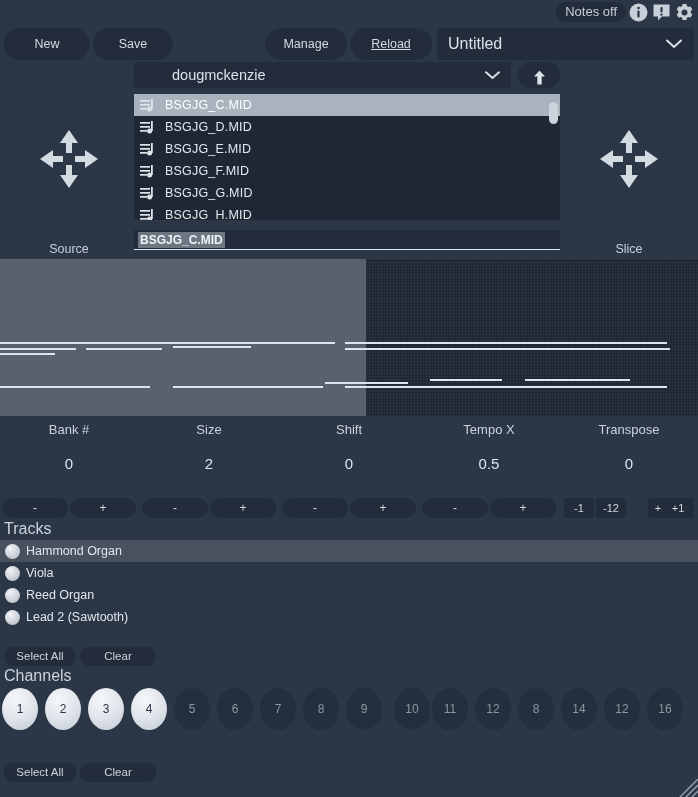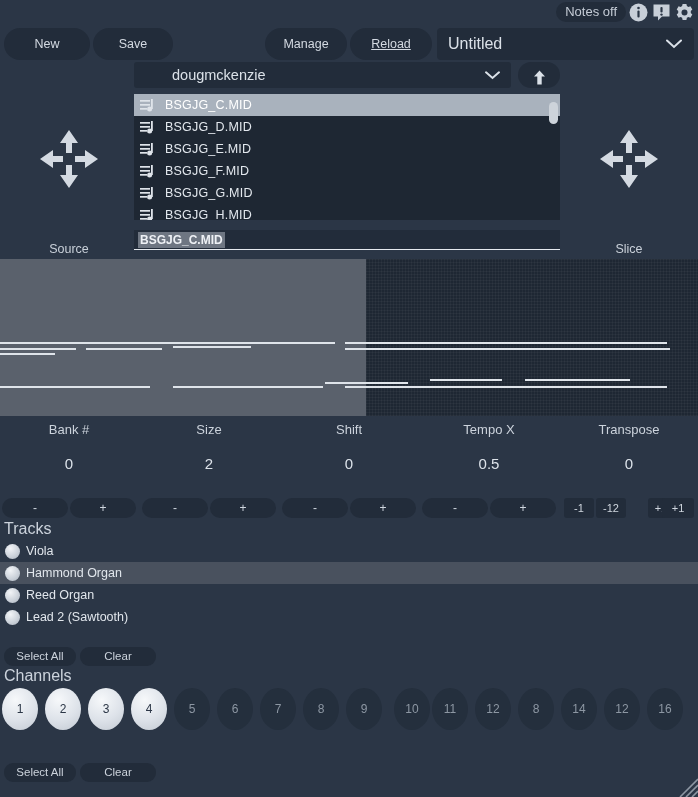--- a/index.html
+++ b/index.html
@@ -398,27 +398,27 @@
   <div id="transpose-buttons">
       <button class="transbtn" style="left: 564px; width: 30px;">-1</button>
       <button class="transbtn" style="left: 596px; width: 30px;">-12</button>
       <button class="transbtn" style="left: 628px; width: 32px; margin-left: 20px;">+12</button>
       <button class="transbtn" style="left: 662px; width: 32px;">+1</button>
     </div>
 
   <div class="section-title" id="tracks-title">Tracks</div>
   <div class="tracklist">
     <div id="track-rows">
+        <div class="trow active">
+          <span class="tdot"></span>
+          <span class="tname">Hammond Organ</span>
+        </div>
         <div class="trow">
           <span class="tdot"></span>
           <span class="tname">Viola</span>
-        </div>
-        <div class="trow active">
-          <span class="tdot"></span>
-          <span class="tname">Hammond Organ</span>
         </div>
         <div class="trow">
           <span class="tdot"></span>
           <span class="tname">Reed Organ</span>
         </div>
         <div class="trow">
           <span class="tdot"></span>
           <span class="tname">Lead 2 (Sawtooth)</span>
         </div>
       </div>

